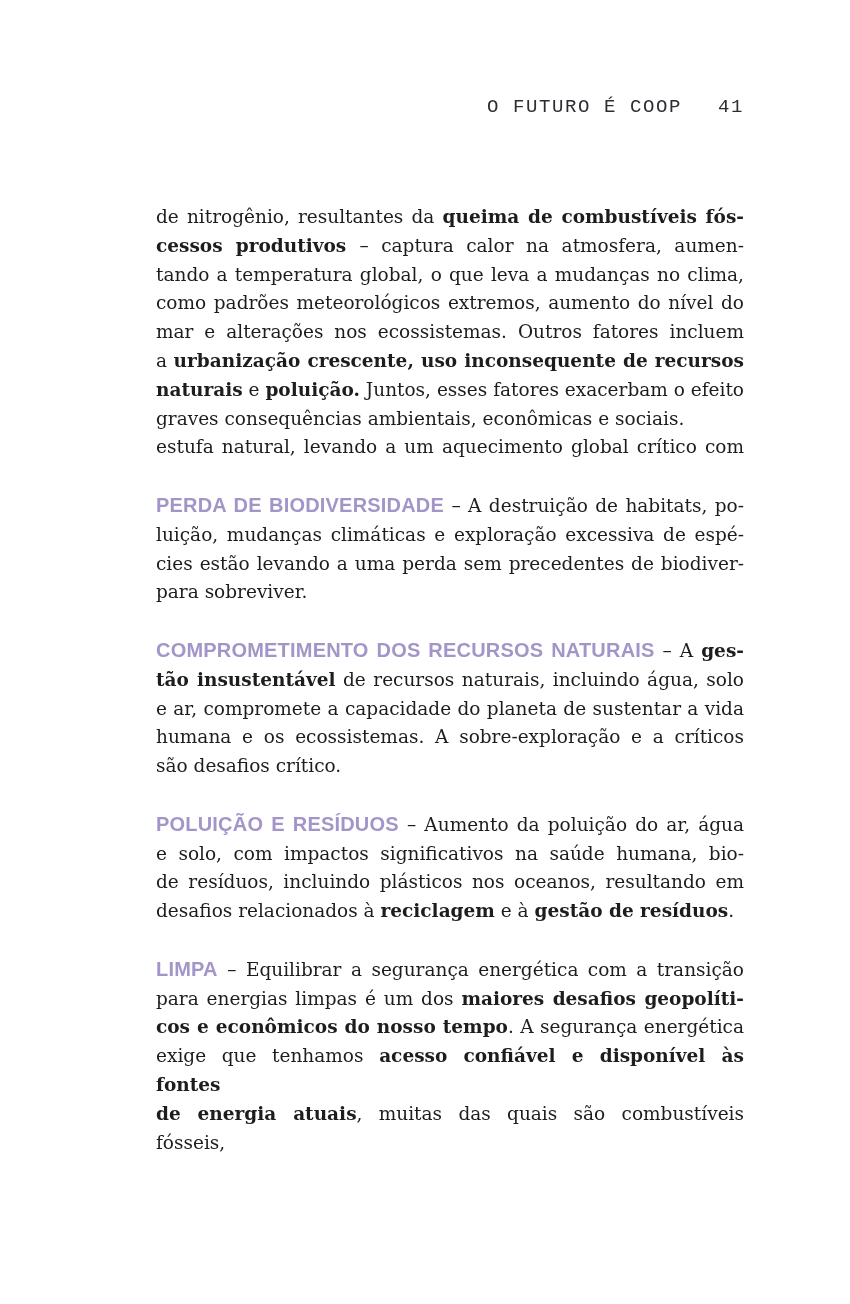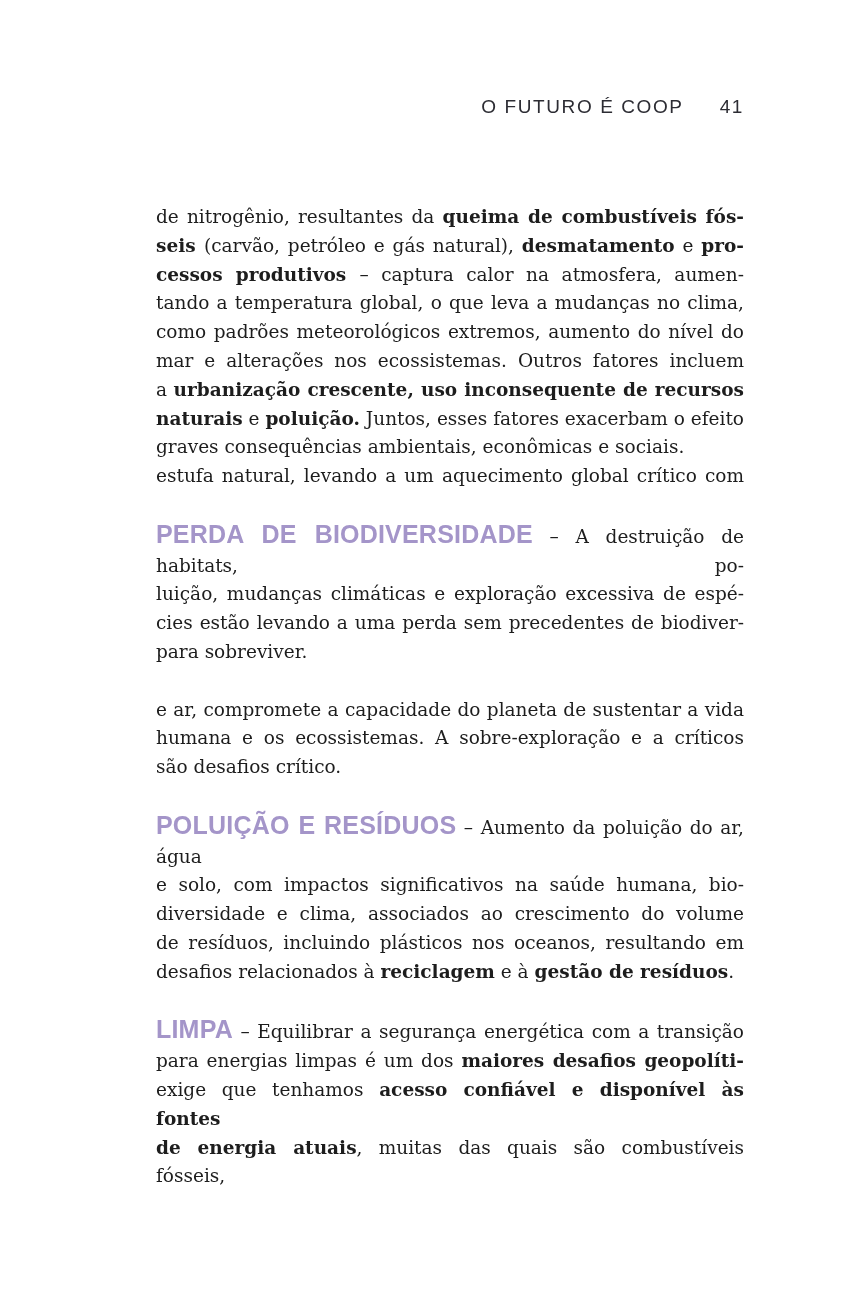--- a/index.html
+++ b/index.html
@@ -18,21 +18,21 @@
   
   .running-header {
     position: absolute;
     top: 96px;
     left: 156px;
     width: 588px;
     display: flex;
     justify-content: flex-end;
     align-items: baseline;
     gap: 36px;
-    font-family: Liberation Sans, sans-serif;
+    font-family: Liberation Mono, monospace;
     font-weight: 300;
     font-size: 19px;
     letter-spacing: 1.6px;
     color: #2c2c33;
     white-space: nowrap;
   }
   
   .content {
     position: absolute;
     top: 203px;
@@ -50,64 +50,65 @@
     text-align-last: justify;
   }
   .line.last {
     text-align-last: left;
   }
   .run-r { font-weight: normal; margin-top: 28px; }
   .run-b { font-weight: bold; }
   .run-h {
     font-family: "Liberation Sans", sans-serif;
     font-weight: 700;
-    font-size: 25px;
+    font-size: 20px;
     letter-spacing: 0.2px;
     color: var(--heading-purple, #a495c9);
   }
 </style>
 </head>
 <body>
 
 <div class="page" style="background: rgb(255, 255, 255);">
   <div class="running-header" style="color: rgb(44, 44, 51);">
     <span>O FUTURO É COOP</span>
     <span>41</span>
   </div>
   <div class="content" style="color: rgb(29, 29, 29);">
       <div class="para">
         <div class="line"><span class="run-r">de nitrogênio, resultantes da </span><span class="run-b">queima de combustíveis fós-</span></div>
-        <div class="line"><span class="run-b">seis </span><span class="run-r">(carvão, petróleo e gás natural), </span><span class="run-b">desmatamento</span><span class="run-r"> e </span><span class="run-b">pro-</span></div>
         <div class="line"><span class="run-b">cessos produtivos </span><span class="run-r">– captura calor na atmosfera, aumen-</span></div>
         <div class="line"><span class="run-r">tando a temperatura global, o que leva a mudanças no clima,</span></div>
         <div class="line"><span class="run-r">como padrões meteorológicos extremos, aumento do nível do</span></div>
         <div class="line"><span class="run-r">mar e alterações nos ecossistemas. Outros fatores incluem</span></div>
         <div class="line"><span class="run-r">a </span><span class="run-b">urbanização crescente, uso inconsequente de recursos</span></div>
         <div class="line"><span class="run-b">naturais</span><span class="run-r"> e </span><span class="run-b">poluição.</span><span class="run-r"> Juntos, esses fatores exacerbam o efeito</span></div>
         <div class="line last"><span class="run-r">graves consequências ambientais, econômicas e sociais.</span></div>
         <div class="line"><span class="run-r">estufa natural, levando a um aquecimento global crítico com</span></div>
       </div>
       <div class="para">
         <div class="line"><span class="run-h">PERDA DE BIODIVERSIDADE</span><span class="run-r"> – A destruição de habitats, po-</span></div>
         <div class="line"><span class="run-r">luição, mudanças climáticas e exploração excessiva de espé-</span></div>
         <div class="line"><span class="run-r">cies estão levando a uma perda sem precedentes de biodiver-</span></div>
         <div class="line last"><span class="run-r">para sobreviver.</span></div>
       </div>
       <div class="para">
+        <div class="line"><span class="run-h">COMPROMETIMENTO DOS RECURSOS NATURAIS</span><span class="run-r"> – A </span><span class="run-b">ges-</span></div>
+        <div class="line"><span class="run-b">tão insustentável</span><span class="run-r"> de recursos naturais, incluindo água, solo</span></div>
         <div class="line"><span class="run-r">e ar, compromete a capacidade do planeta de sustentar a vida</span></div>
         <div class="line"><span class="run-r">humana e os ecossistemas. A sobre-exploração e a críticos</span></div>
         <div class="line last"><span class="run-r">são desafios crítico.</span></div>
       </div>
       <div class="para">
         <div class="line"><span class="run-h">POLUIÇÃO E RESÍDUOS</span><span class="run-r"> – Aumento da poluição do ar, água</span></div>
         <div class="line"><span class="run-r">e solo, com impactos significativos na saúde humana, bio-</span></div>
-        <div class="line"><span class="run-r">diversidade e clima, associados ao crescimento do volume</span></div>
         <div class="line"><span class="run-r">de resíduos, incluindo plásticos nos oceanos, resultando em</span></div>
         <div class="line last"><span class="run-r">desafios relacionados à </span><span class="run-b">reciclagem</span><span class="run-r"> e à </span><span class="run-b">gestão de resíduos</span><span class="run-r">.</span></div>
       </div>
       <div class="para">
         <div class="line"><span class="run-h">LIMPA</span><span class="run-r"> – Equilibrar a segurança energética com a transição</span></div>
         <div class="line"><span class="run-r">para energias limpas é um dos </span><span class="run-b">maiores desafios geopolíti-</span></div>
+        <div class="line"><span class="run-b">cos e econômicos do nosso tempo</span><span class="run-r">. A segurança energética</span></div>
         <div class="line"><span class="run-r">exige que tenhamos </span><span class="run-b">acesso confiável e disponível às fontes</span></div>
         <div class="line last"><span class="run-b">de energia atuais</span><span class="run-r">, muitas das quais são combustíveis fósseis,</span></div>
       </div>
     </div>
 </div>
 
 </body></html>

